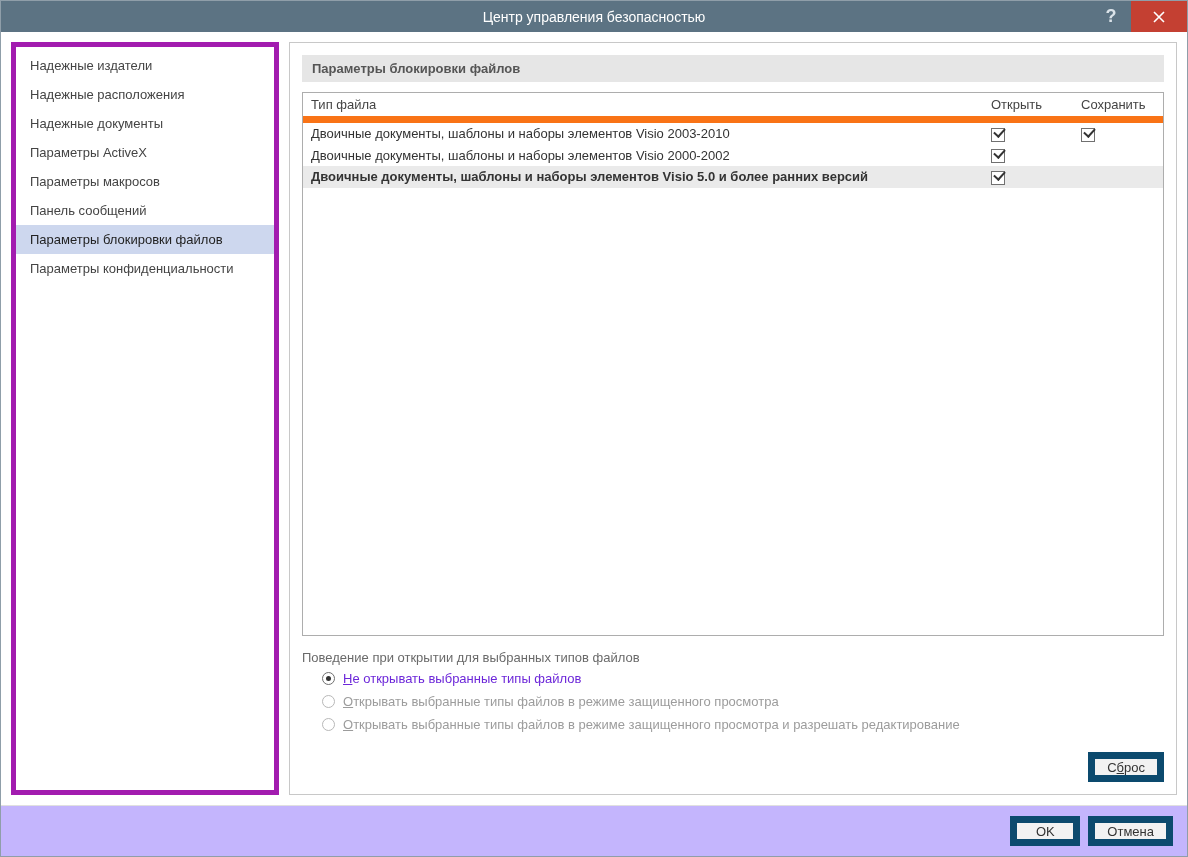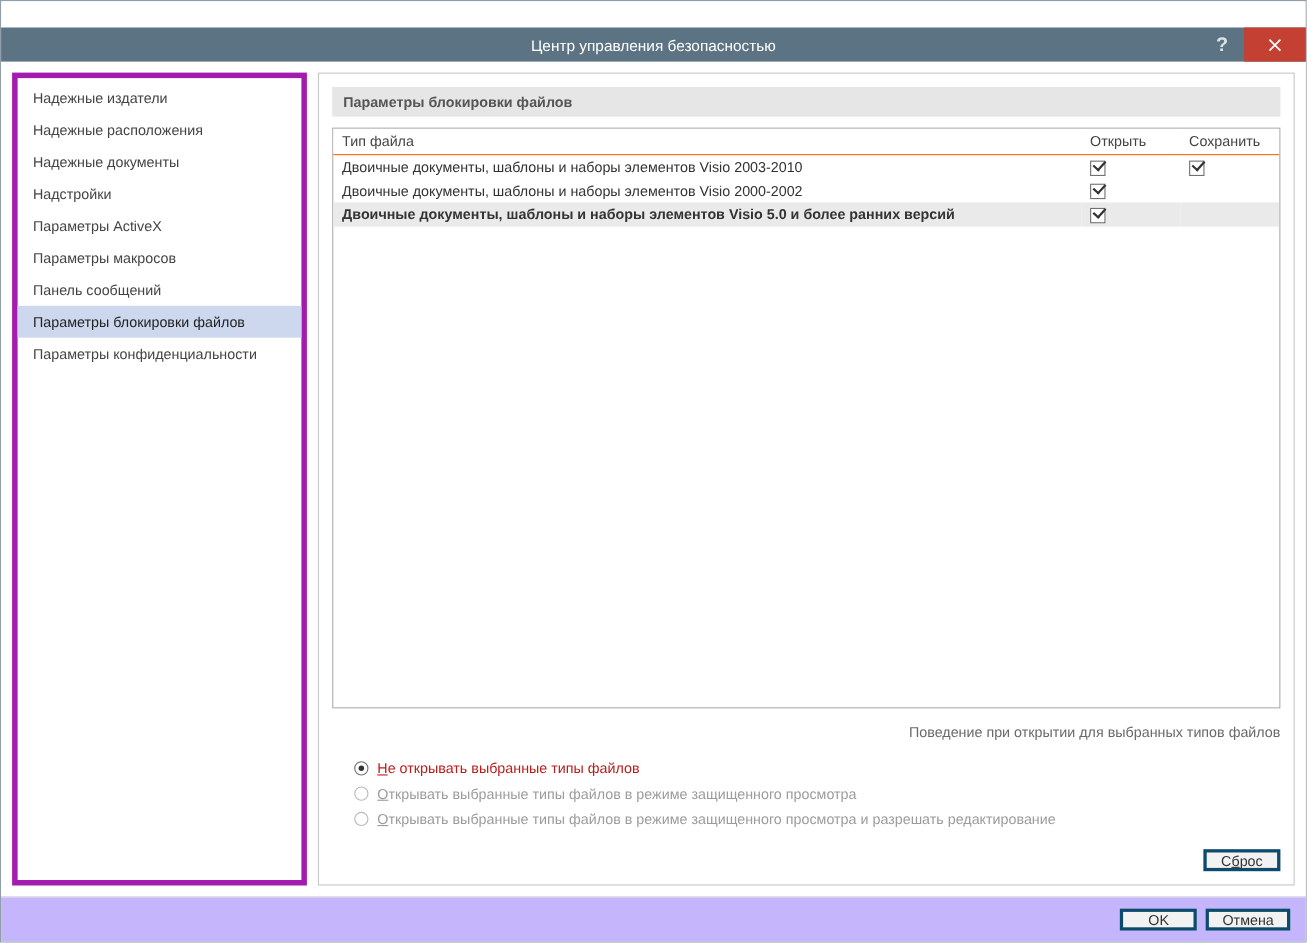--- a/index.html
+++ b/index.html
@@ -20,21 +20,20 @@
     flex-direction: column;
   }
   .titlebar {
     height: 31px;
     background: #5c7383;
     display: flex;
     align-items: center;
     justify-content: center;
     position: relative;
     color: #fff;
-    margin-top: 24px;
   }
   .titlebar-title {
     font-size: 14px;
     color: #fff;
   }
   .titlebar-controls {
     position: absolute;
     right: 0;
     top: 0;
     display: flex;
@@ -106,21 +105,21 @@
   }
   table {
     width: 100%;
     border-collapse: collapse;
     font-size: 13px;
   }
   th {
     text-align: left;
     font-weight: normal;
     padding: 4px 8px;
-    border-bottom: 1px solid #f97316;
+    border-bottom: 7px solid #f97316;
     color: #444;
     background: #fff;
   }
   th.col-open, th.col-save { width: 90px; text-align: left; }
   td {
     padding: 3px 8px;
     color: #333;
   }
   tr.highlight td { background: #eaeaea; font-weight: bold; }
   .chk {
@@ -141,29 +140,28 @@
     border-left: 2px solid #333;
     border-bottom: 2px solid #333;
     transform: rotate(-48deg);
   }
   .behavior-section {
     padding-top: 4px;
   }
   .behavior-title {
     color: #6a6a6a;
     font-size: 13px;
-    margin-bottom: 14px;
-    text-align: right;
+    margin-bottom: 2px;
   }
   .radio-row {
     display: flex;
     align-items: center;
     gap: 8px;
     padding: 4px 0 4px 20px;
-    color: #b91c1c;
+    color: #6d28d9;
   }
   .radio-row.disabled { color: #9c9c9c; }
   .radio {
     width: 13px; height: 13px;
     border: 1px solid #707070;
     border-radius: 50%;
     display: inline-block;
     position: relative;
     background: #fff;
   }
@@ -177,22 +175,22 @@
     border-radius: 50%;
   }
   .ul-letter { text-decoration: underline; }
   .reset-row {
     display: flex;
     justify-content: flex-end;
     padding-top: 6px;
   }
   .btn {
     min-width: 70px;
-    height: 20px;
-    border: 3px solid #0c4a6e;
+    height: 30px;
+    border: 7px solid #0c4a6e;
     background: #f2f2f2;
     color: #333;
     font-size: 13px;
     padding: 0 12px;
     cursor: pointer;
     display: inline-flex;
     align-items: center;
     justify-content: center;
   }
   .footer {
@@ -222,21 +220,20 @@
       </div>
     </div>
   </div>
 
   <div class="body-area">
 
     <div class="sidebar" id="sidebar">
         <div class="sidebar-item">Надежные издатели</div>
         <div class="sidebar-item">Надежные расположения</div>
         <div class="sidebar-item">Надежные документы</div>
-        <div class="sidebar-item">Надстройки</div>
         <div class="sidebar-item">Параметры ActiveX</div>
         <div class="sidebar-item">Параметры макросов</div>
         <div class="sidebar-item">Панель сообщений</div>
         <div class="sidebar-item selected">Параметры блокировки файлов</div>
         <div class="sidebar-item">Параметры конфиденциальности</div>
       </div>
 
     <div class="main">
 
       <div class="section-header">Параметры блокировки файлов</div>

